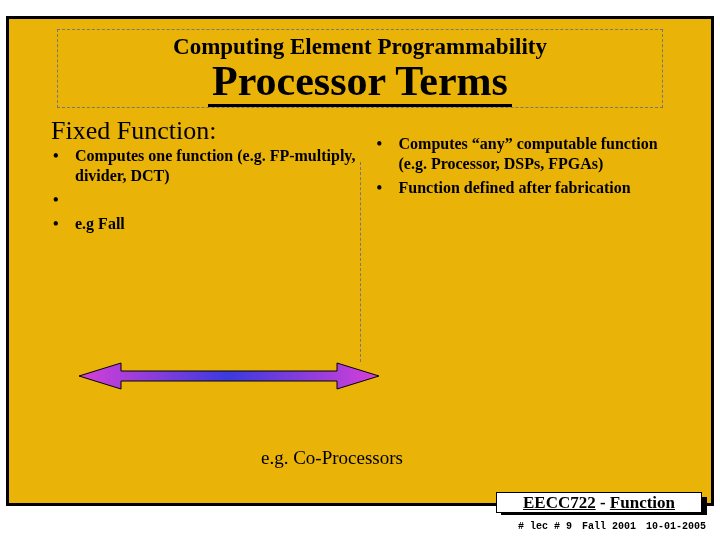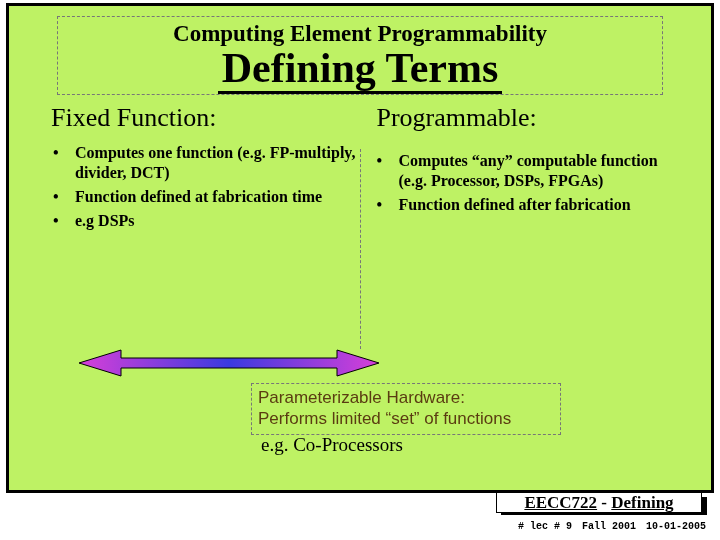--- a/index.html
+++ b/index.html
@@ -6,24 +6,24 @@
   body {
     width: 720px;
     height: 540px;
     background: #fff;
     font-family: "Times New Roman", Times, serif;
     position: relative;
     overflow: hidden;
   }
   .slide-frame {
     position: absolute;
-    top: 3px; left: 6px;
+    top: 16px; left: 6px;
     width: 708px; height: 490px;
     border: 3px solid #000;
-    background: #bef264;
+    background: #eab308;
   }
   .title-box {
     margin: 10px 48px 0 48px;
     border: 1px dashed #777;
     padding: 4px 8px 0 8px;
     text-align: center;
   }
   .overline {
     font-size: 23px;
     font-weight: bold;
@@ -44,21 +44,20 @@
     margin: 8px 40px 0 40px;
     gap: 4px;
   }
   .col {
     flex: 1;
     position: relative;
   }
   .col-title {
     font-size: 26px;
     font-weight: normal;
-    margin-bottom: 10px;
     padding-left: 2px;
   }
   .col-right .col-title { padding-left: 12px; }
   .list {
     font-size: 16px;
     font-weight: bold;
     list-style: none;
     padding-left: 4px;
     line-height: 1.25;
   }
@@ -138,46 +137,44 @@
   }
   .footer-meta span { margin-left: 10px; font-family: Liberation Mono, monospace; }
 </style>
 </head>
 <body>
 
 <div class="slide-frame">
 
   <div class="title-box">
     <div class="overline">Computing Element Programmability</div>
-    <div><span class="main-title">Defining Terms</span></div>
+    <div><span class="main-title">Processor Terms</span></div>
   </div>
 
   <div class="columns">
     <div class="col col-left">
       <div class="col-title">Fixed Function:</div>
       <ul class="list">
         <li>
             <span class="bullet">•</span>
             <span>Computes one function (e.g. FP-multiply, divider, DCT)</span>
           </li>
         <li>
             <span class="bullet">•</span>
-            <span>Function defined at fabrication time</span>
-          </li>
-        <li>
-            <span class="bullet">•</span>
-            <span>e.g DSPs</span>
+          </li>
+        <li>
+            <span class="bullet">•</span>
+            <span>e.g Fall</span>
           </li>
       </ul>
     </div>
 
     <div class="divider"></div>
 
     <div class="col col-right">
-      <div class="col-title">Programmable:</div>
       <ul class="list">
         <li>
             <span class="bullet">•</span>
             <span>Computes “any” computable function (e.g. Processor, DSPs, FPGAs)</span>
           </li>
         <li>
             <span class="bullet">•</span>
             <span>Function defined after fabrication</span>
           </li>
       </ul>
@@ -190,31 +187,27 @@
         <linearGradient id="grad" x1="0" y1="0" x2="1" y2="0">
           <stop offset="0" stop-color="#d83fd8"></stop>
           <stop offset="0.5" stop-color="#3a3ae0"></stop>
           <stop offset="1" stop-color="#d83fd8"></stop>
         </linearGradient>
       </defs>
       <polygon points="0,15 42,2 42,10 258,10 258,2 300,15 258,28 258,20 42,20 42,28" fill="url(#grad)" stroke="#000" stroke-width="1"></polygon>
     </svg>
   </div>
 
-  <div class="param-box">
-    <div>Parameterizable Hardware:</div>
-    <div>Performs limited “set” of functions</div>
-  </div>
 
   <div class="eg-coproc">e.g. Co-Processors</div>
 
 </div>
 
 <div class="footer-badge">
   <div class="shadow"></div>
   <div class="face">
-    <span class="ul">EECC722</span><span> - </span><span class="ul">Defining</span>
+    <span class="ul">EECC722</span><span> - </span><span class="ul">Function</span>
   </div>
 </div>
 
 <div class="footer-meta">
   <span>#  lec # 9</span><span>Fall 2001</span><span>10-01-2005</span>
 </div>
 
 </body></html>

